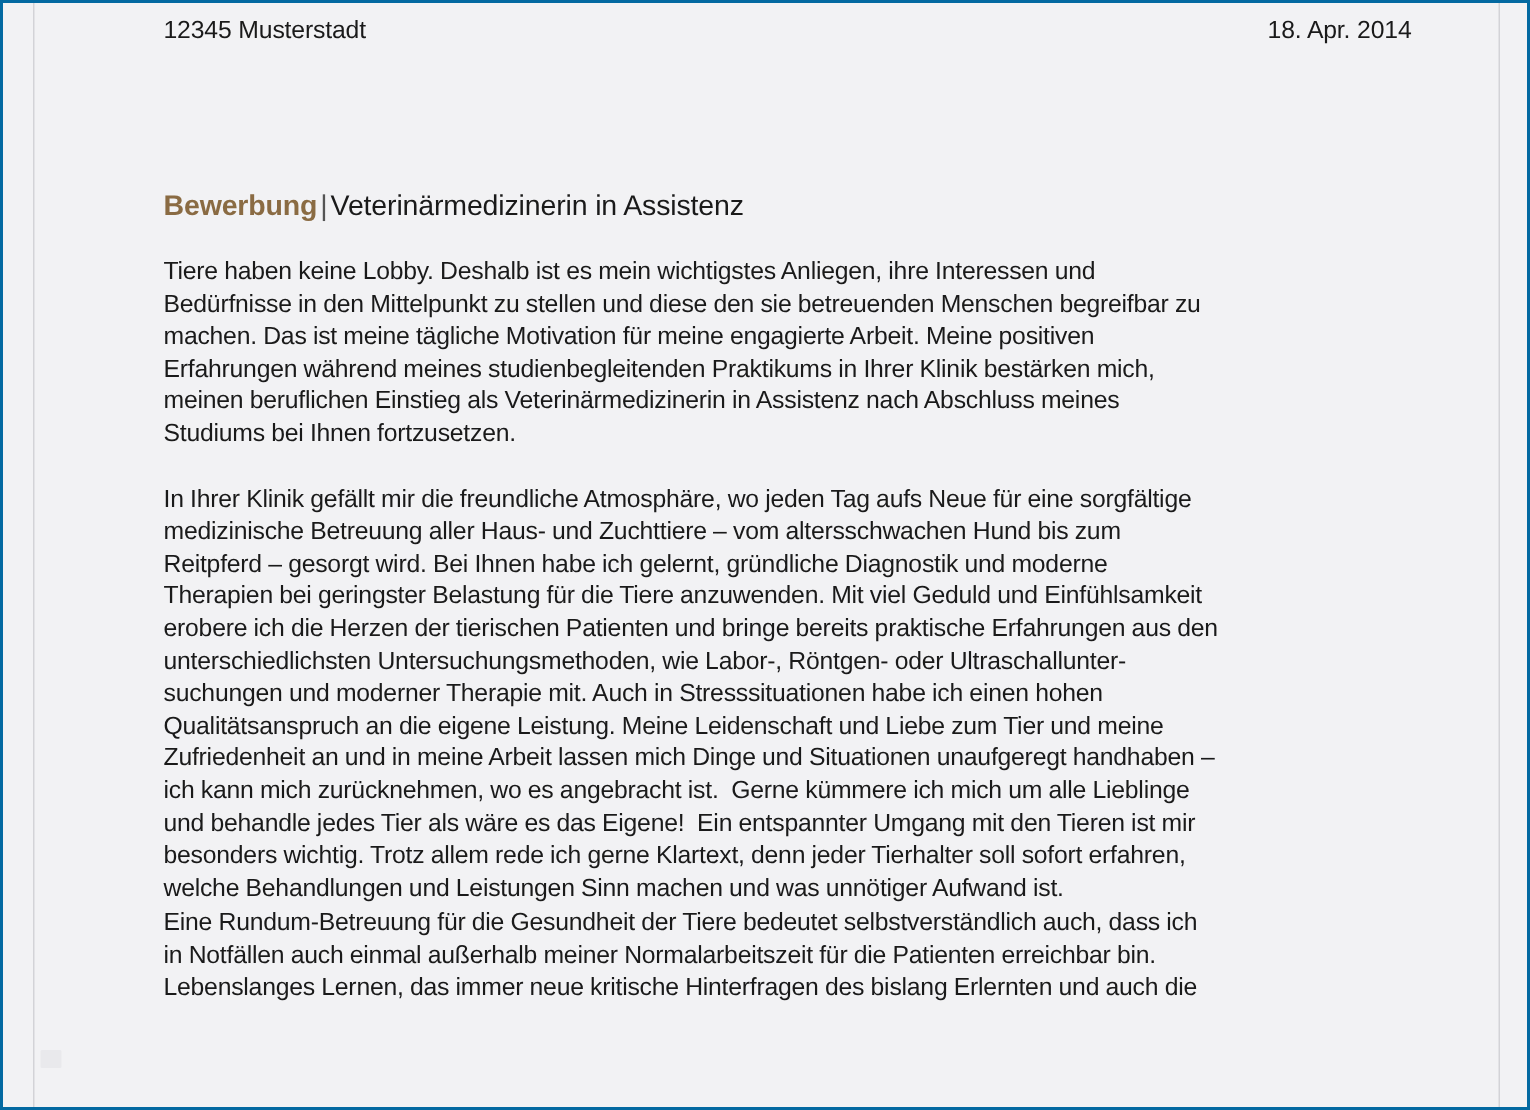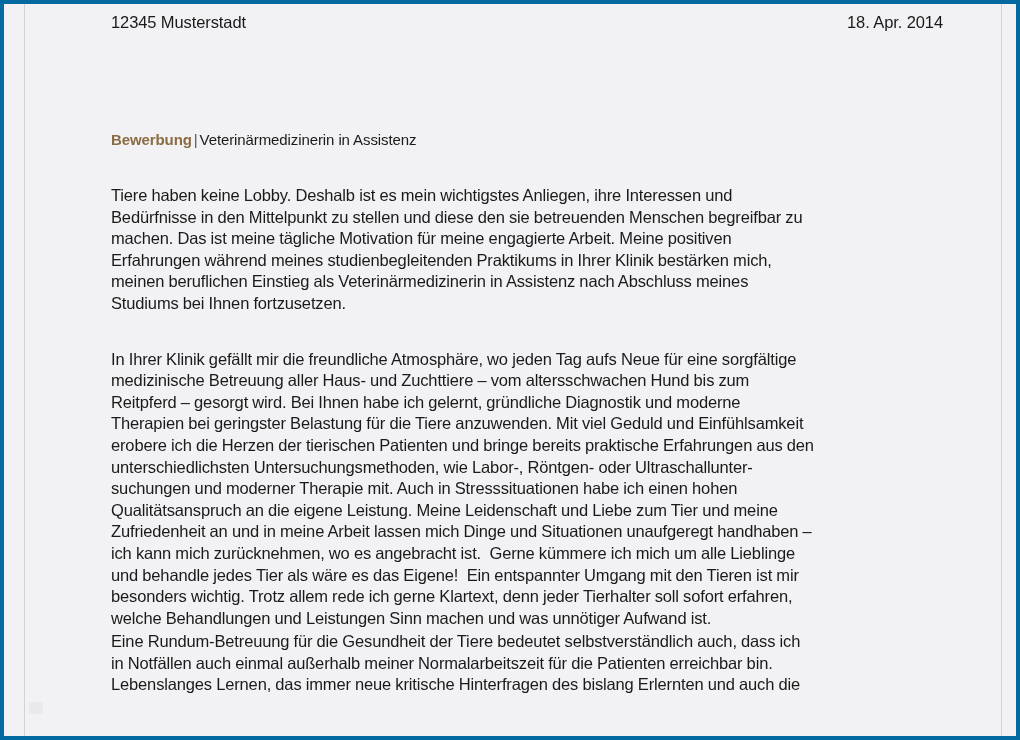--- a/index.html
+++ b/index.html
@@ -13,21 +13,21 @@
     background: #ffffff;
     font-family: "Liberation Sans", sans-serif;
   }
 
   
   #viewport {
     position: relative;
     box-sizing: border-box;
     width: 1020px;
     height: 740px;
-    border: 4px solid #0369a1;
+    border: 2px solid #0369a1;
     background: #fca5a5;
     overflow: hidden;
   }
 
   
   #sheet {
     position: absolute;
     left: 0;
     top: 0;
     right: 0;
@@ -75,42 +75,42 @@
     line-height: 20px;
     letter-spacing: -0.1px;
   }
   .header-row .city,
   .header-row .date {
     white-space: nowrap;
   }
 
   .subject {
     margin-top: 97px;
-    font-size: 15px;
+    font-size: 19px;
     line-height: 22px;
     letter-spacing: -0.1px;
   }
   .subject .kw {
     font-weight: bold;
     color: #8a6b43;
   }
   .subject .sep {
     color: #555;
     padding: 0 2px;
   }
 
   .salutation {
     margin-top: 45px;
     font-size: 16.5px;
     line-height: 22px;
     letter-spacing: -0.1px;
   }
 
   .para {
-    margin-top: 34px;
+    margin-top: 22px;
     font-size: 16.5px;
     line-height: 21.6px;
     letter-spacing: -0.15px;
     white-space: pre-wrap;
     word-spacing: -0.2px;
   }
   .para.tight {
     margin-top: 2px;
   }
 </style>

